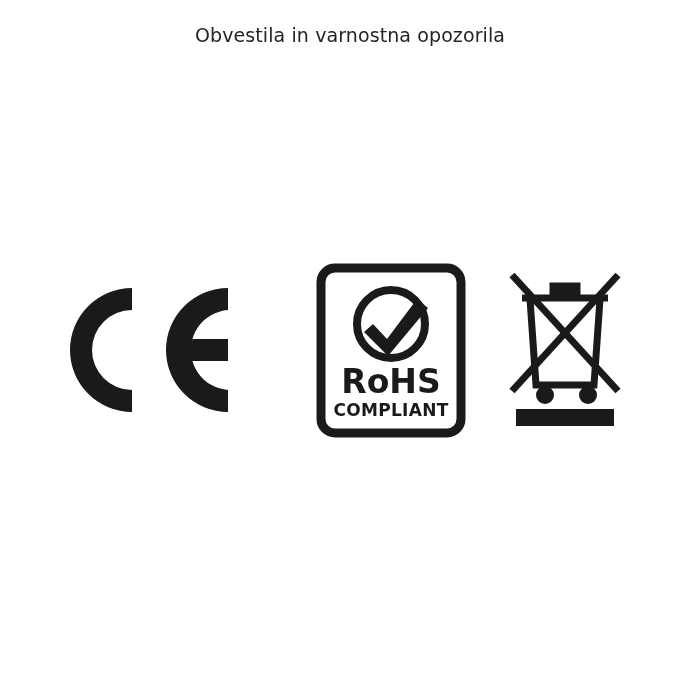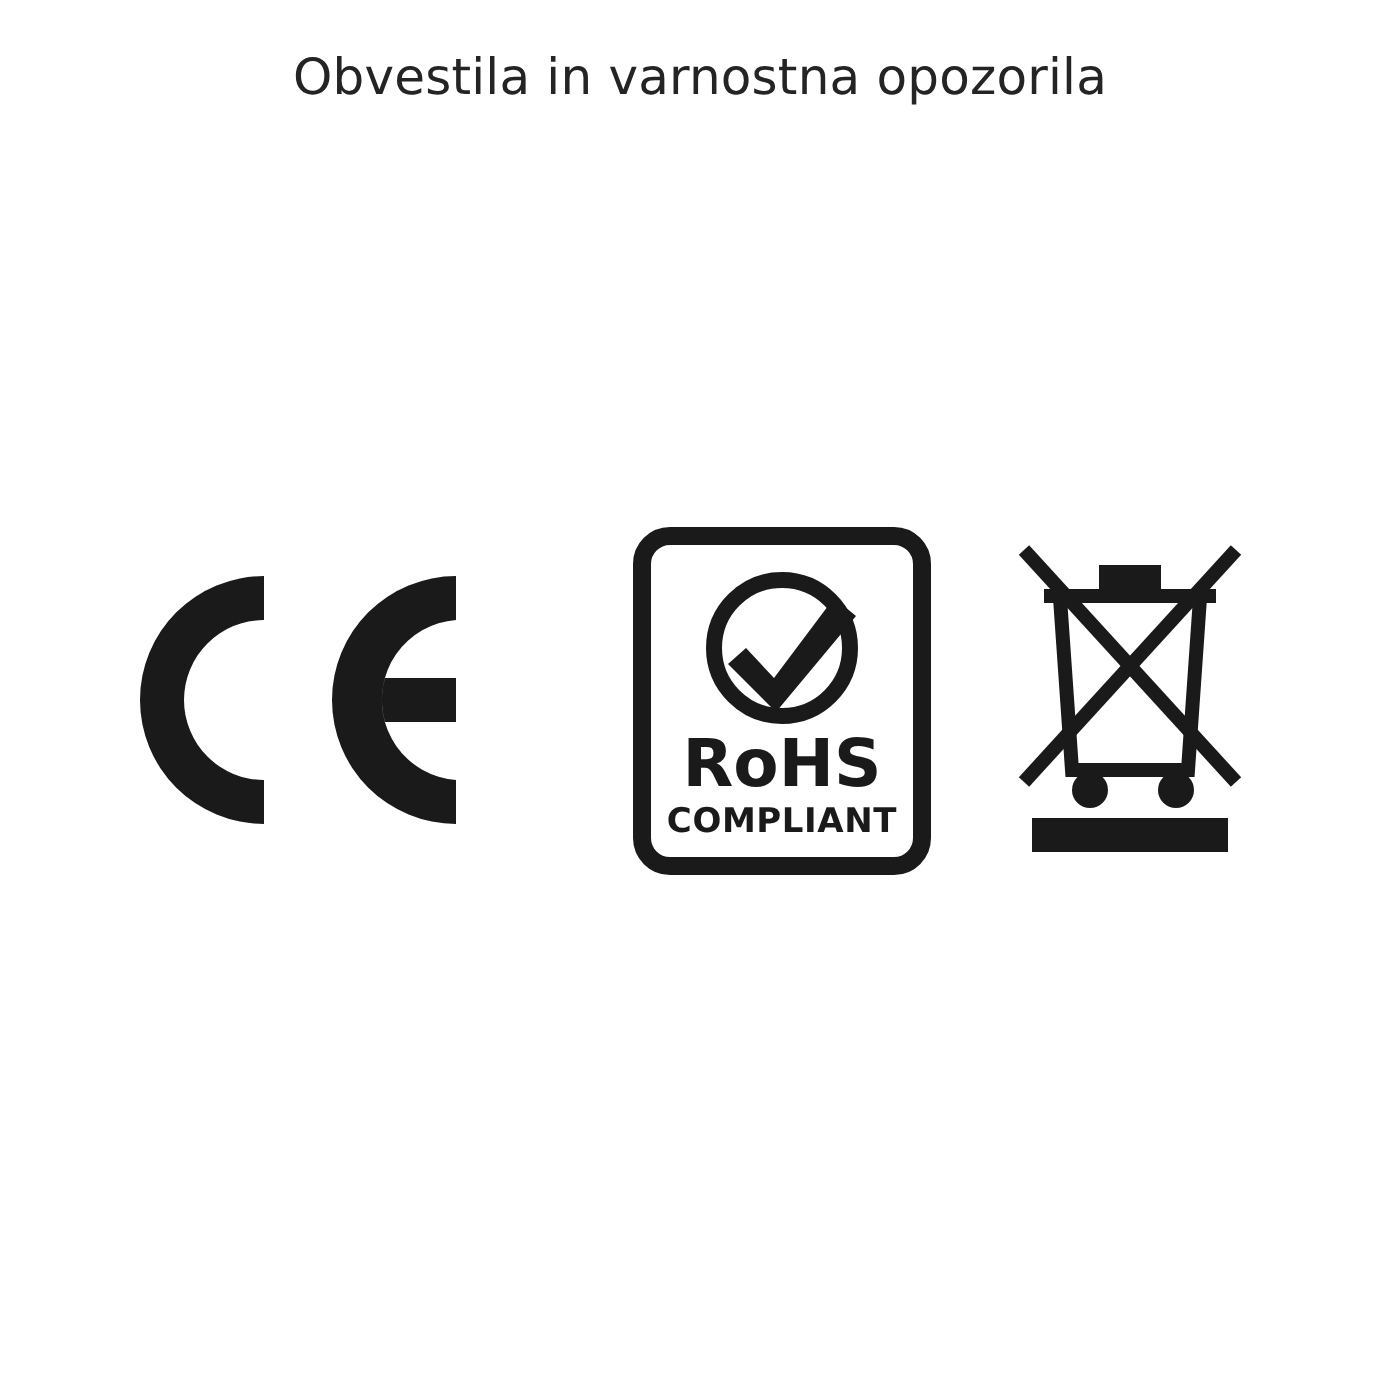--- a/index.html
+++ b/index.html
@@ -19,21 +19,21 @@
     width: 700px;
     height: 700px;
     position: relative;
   }
   .page-title {
     position: absolute;
     top: 24px;
     left: 0;
     width: 700px;
     text-align: center;
-    font-size: 25px;
+    font-size: 19px;
     font-weight: 400;
     color: #242424;
     letter-spacing: 0.1px;
   }
   .marks-row {
     position: absolute;
     top: 255px;
     left: 0;
     width: 700px;
     height: 190px;

